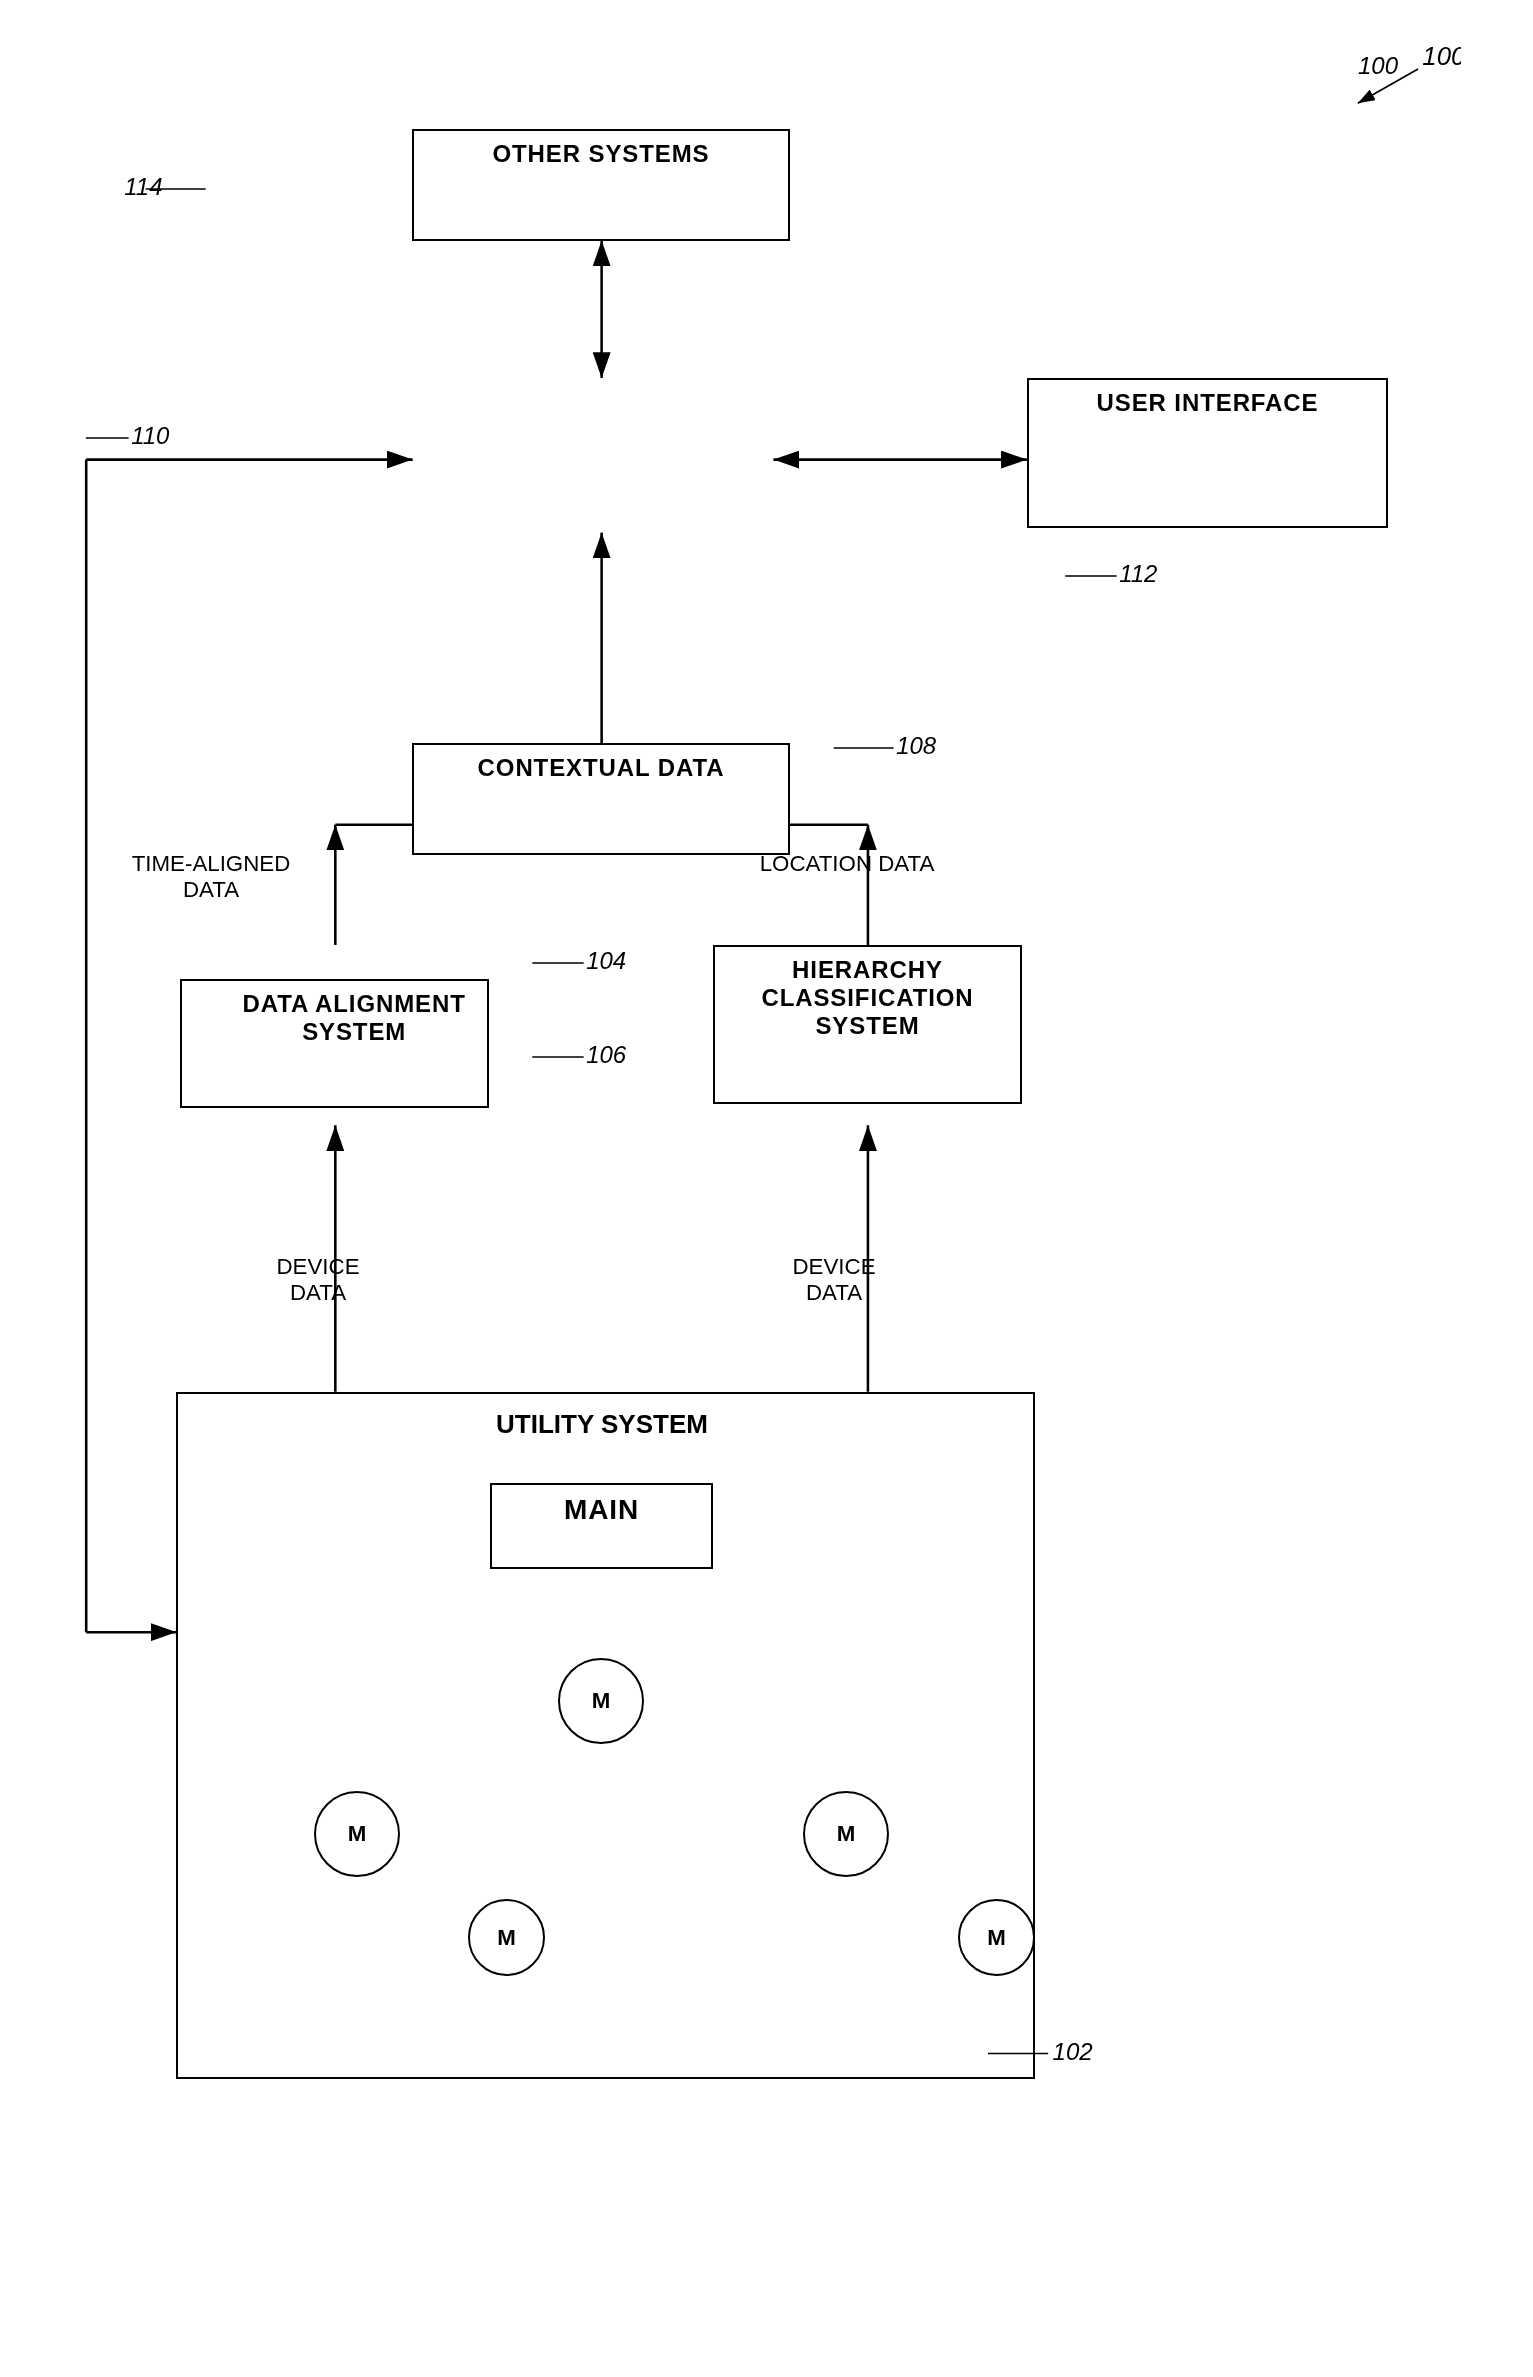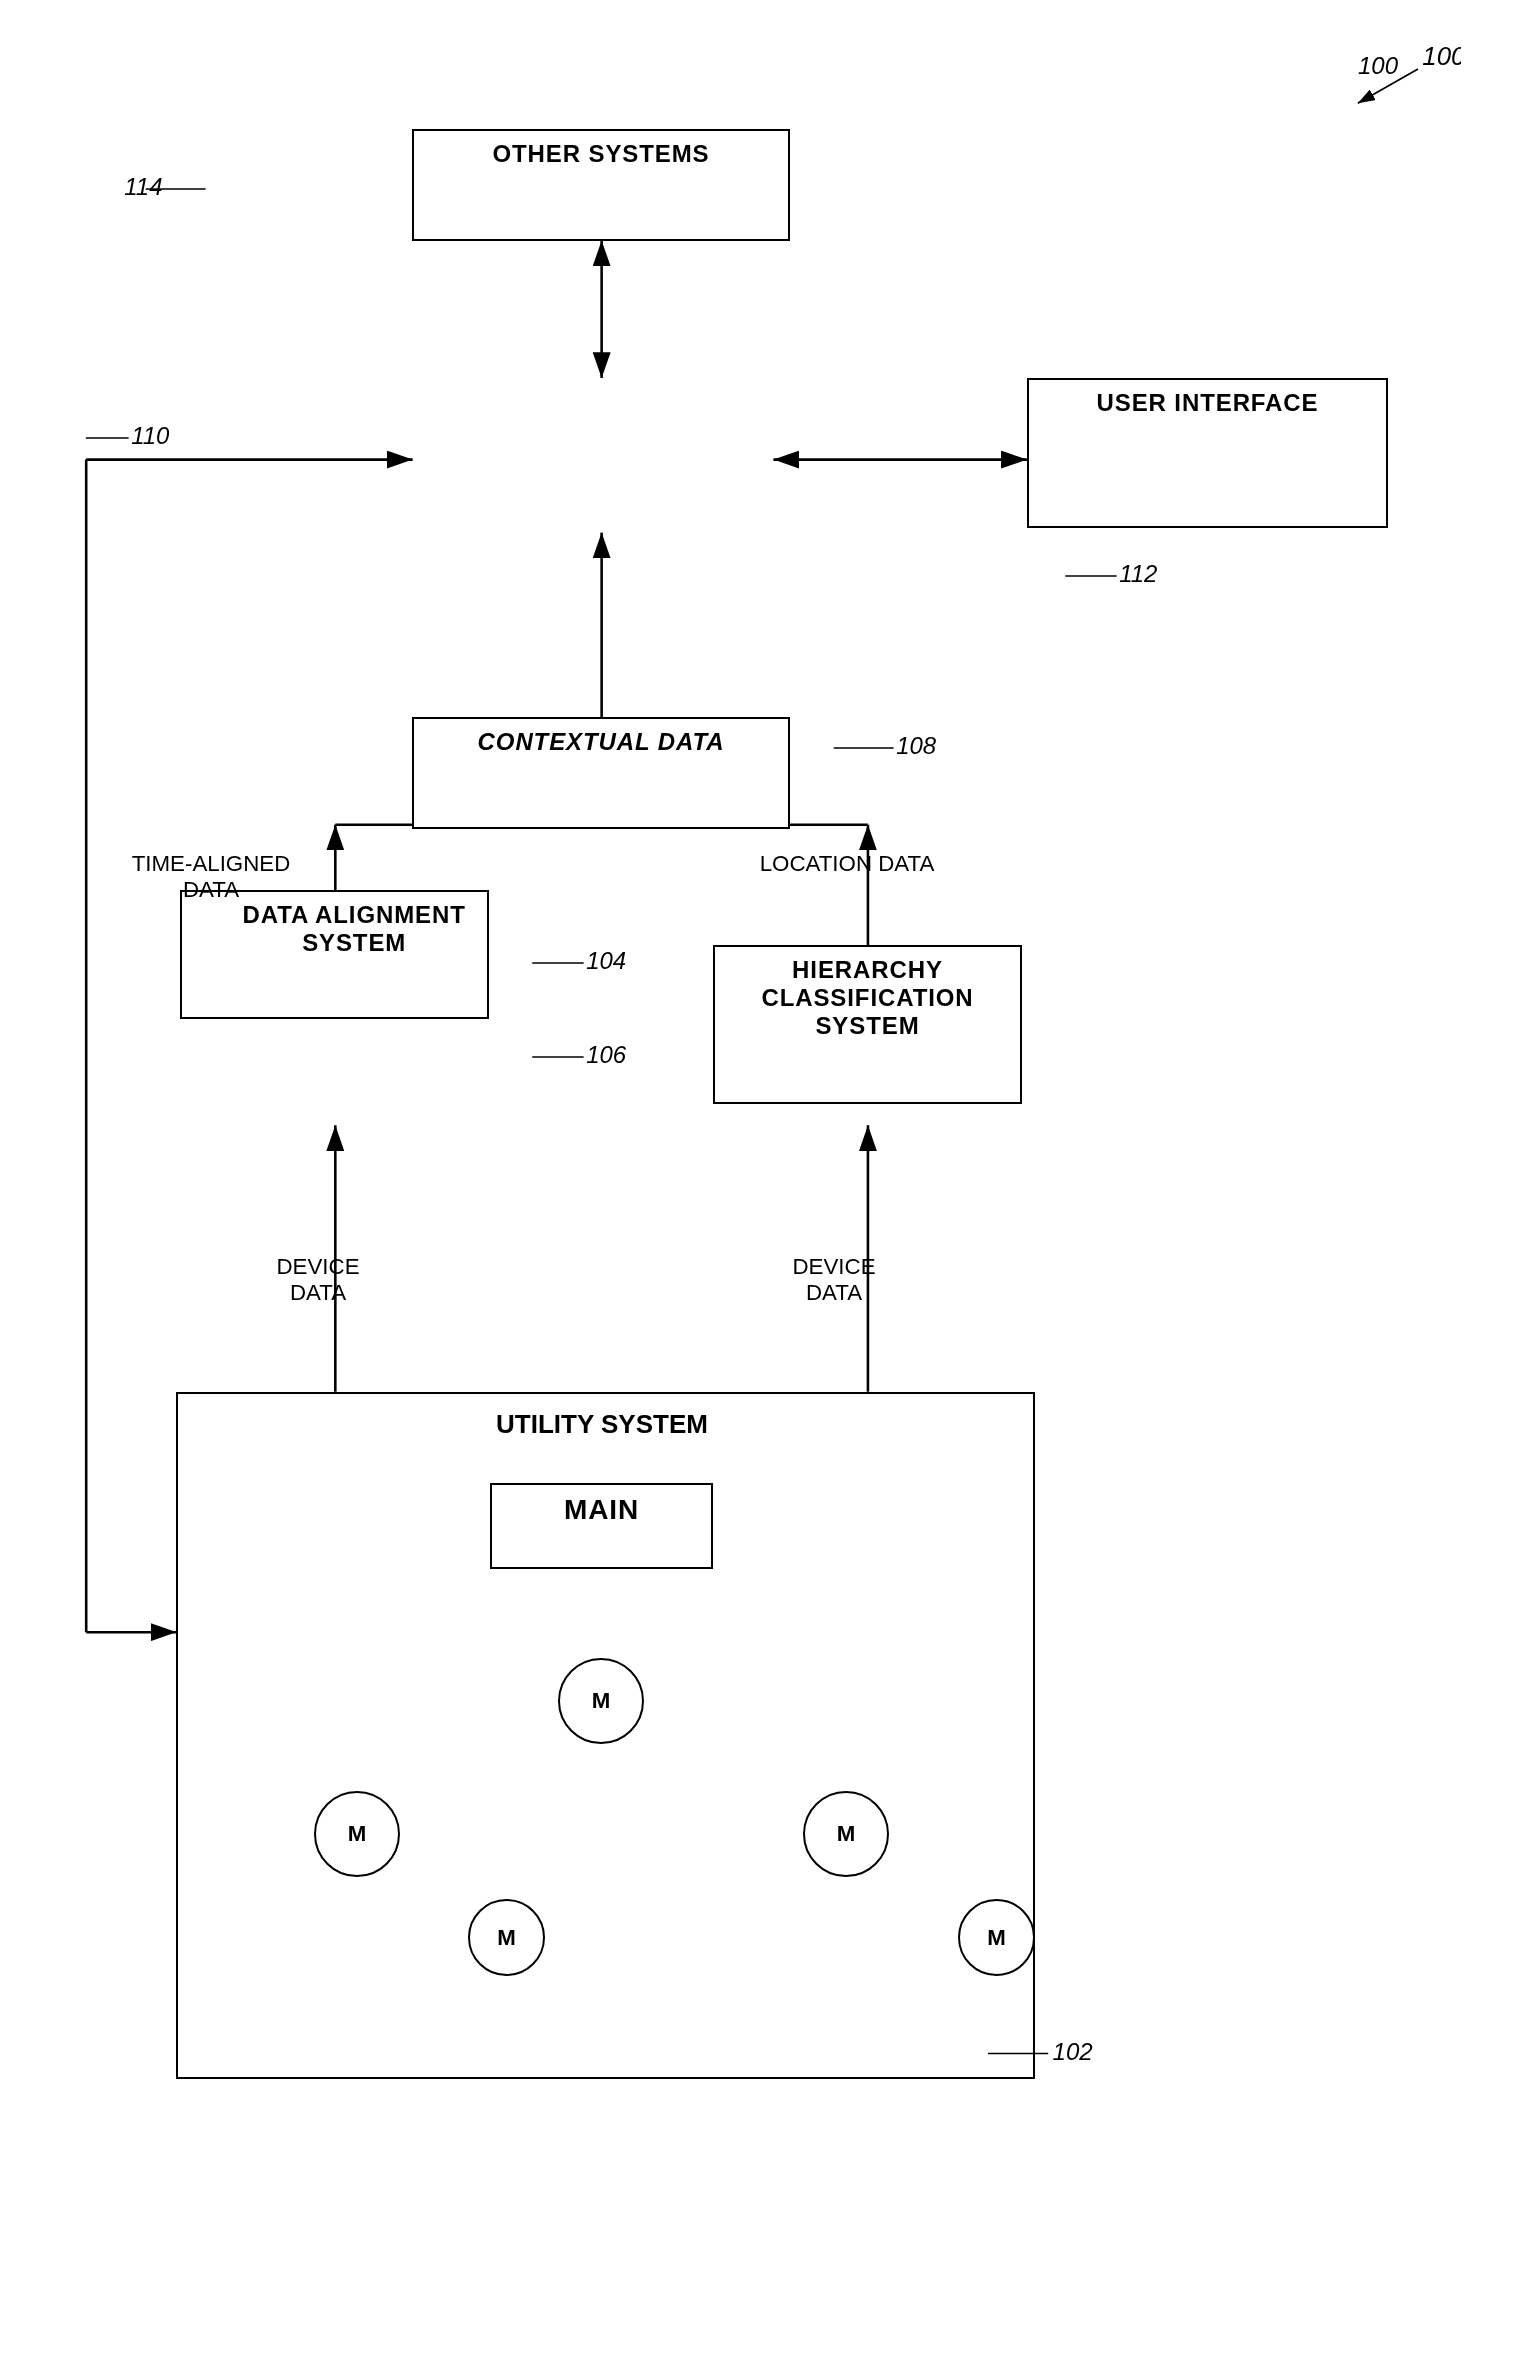--- a/index.html
+++ b/index.html
@@ -152,25 +152,25 @@
 
   <div class="box" style="top:129px; left:412px; width:378px; height:112px;">
     <span>OTHER SYSTEMS</span>
   </div>
 
 
   <div class="box" style="top:378px; left:1027px; width:361px; height:150px;">
     <span>USER INTERFACE</span>
   </div>
 
-  <div class="box" style="top:717px; left:412px; width:378px; height:112px;font-style:italic;">
+  <div class="box" style="top:743px; left:412px; width:378px; height:112px;">
     <span>CONTEXTUAL DATA</span>
   </div>
 
-  <div class="box" style="top:890px; left:180px; width:309px; height:129px;padding-left:48px;">
+  <div class="box" style="top:979px; left:180px; width:309px; height:129px;padding-left:48px;">
     <span style="white-space:pre-line;">DATA ALIGNMENT
 SYSTEM</span>
   </div>
 
   <div class="box" style="top:945px; left:713px; width:309px; height:159px;">
     <span style="white-space:pre-line;">HIERARCHY
 CLASSIFICATION
 SYSTEM</span>
   </div>
 

